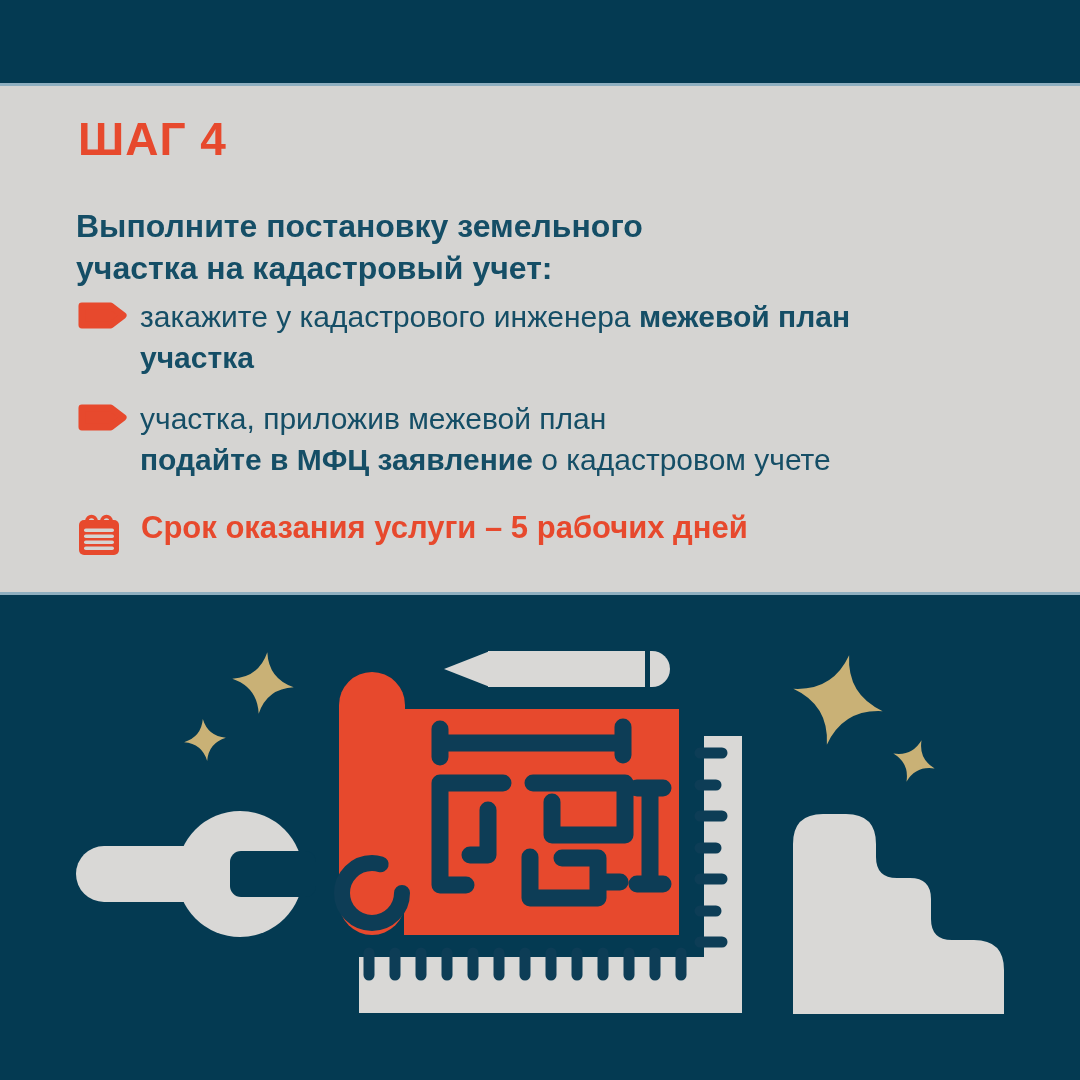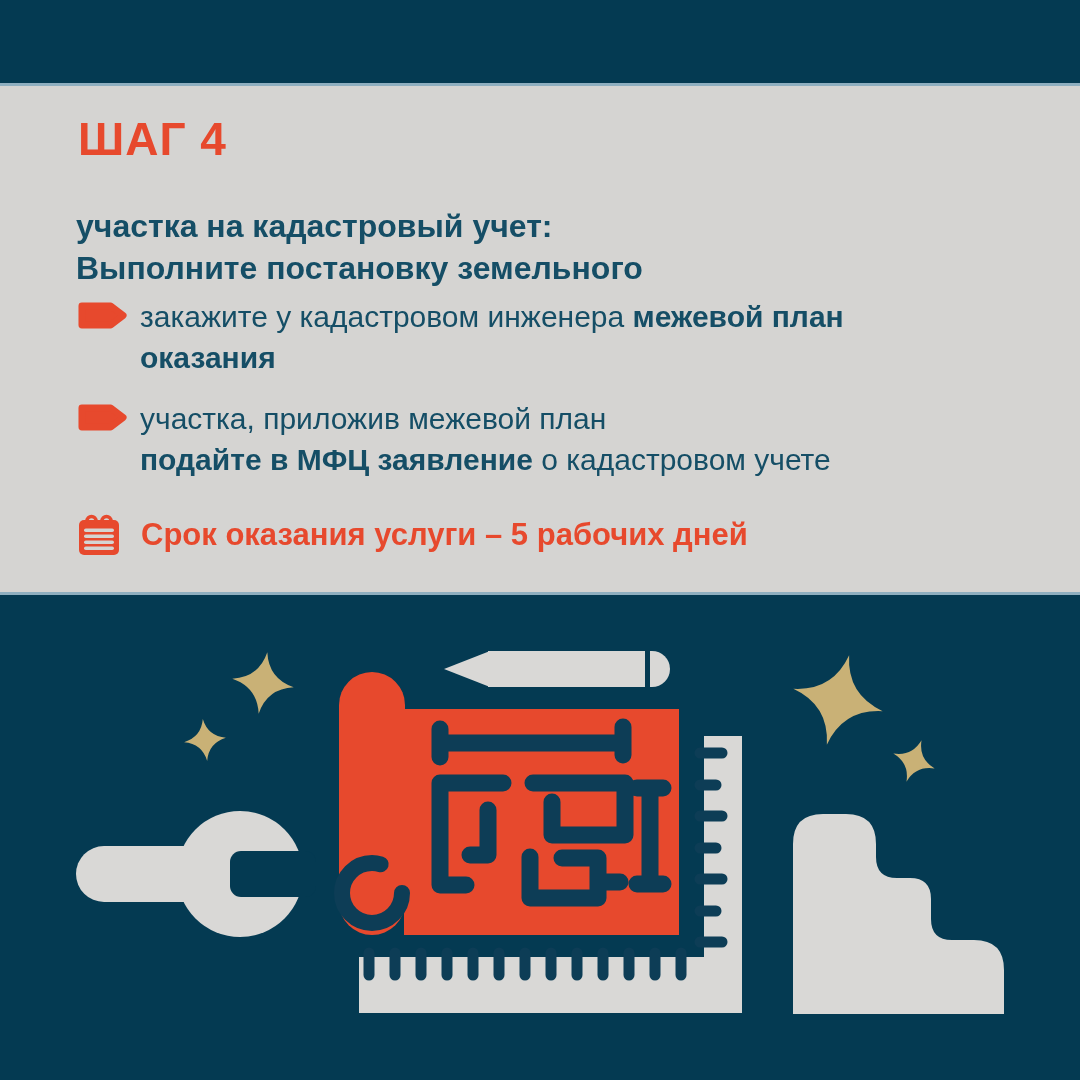--- a/index.html
+++ b/index.html
@@ -16,51 +16,51 @@
               font-weight:800;letter-spacing:1px;color:var(--accent_orange,#e7492d);}
   .heading{position:absolute;left:76px;top:119px;font-size:32px;line-height:42px;
            font-weight:700;color:var(--text_navy,#154e66);}
   .bullet{position:absolute;left:78px;display:flex;align-items:flex-start;}
   .bullet .arrow{flex:0 0 auto;margin-top:6px;}
   .btext{margin-left:12px;width:790px;font-size:30px;line-height:41px;
          color:var(--text_navy,#154e66);font-weight:400;}
   .btext .bold{font-weight:700;margin-top:32px;}
   .b1{top:210px;}
   .b2{top:312px;}
-  .deadline{position:absolute;left:77px;top:420px;display:flex;align-items:flex-end;}
+  .deadline{position:absolute;left:77px;top:420px;display:flex;align-items:flex-start;}
   .deadline .cal{flex:0 0 auto;margin-top:7px;}
   .dtext{margin-left:20px;font-size:31px;line-height:44px;font-weight:700;
          white-space:nowrap;color:var(--accent_orange,#e7492d);}
   .bottom{position:absolute;left:0;top:595px;width:1080px;height:485px;}
   .bottom svg.scene{display:block;}
   .watermark{position:absolute;left:75px;top:990px;font-size:25px;font-weight:700;
              letter-spacing:1.5px;color:var(--watermark_blue,#44687e);}
 </style>
 </head>
 <body>
 
 <div class="canvas">
 
   <div class="top-strip"></div>
 
   <div class="panel">
     <div class="step-label">ШАГ 4</div>
 
     <div class="heading">
+      <div>Выполните постановку земельного</div>
       <div>участка на кадастровый учет:</div>
-      <div>Выполните постановку земельного</div>
     </div>
 
     <div class="bullet b1">
       <svg class="arrow" width="50" height="27" viewBox="0 0 52 28">
         <polygon points="4,4 34,4 47,14 34,24 4,24" fill="var(--accent_orange)" stroke="var(--accent_orange)" stroke-width="7" stroke-linejoin="round"></polygon>
       </svg>
       <div class="btext">
-          <div><span>закажите у кадастровом инженера </span><span class="bold">межевой план</span></div>
-          <div><span class="bold">оказания</span></div>
+          <div><span>закажите у кадастрового инженера </span><span class="bold">межевой план</span></div>
+          <div><span class="bold">участка</span></div>
         </div>
     </div>
 
     <div class="bullet b2">
       <svg class="arrow" width="50" height="27" viewBox="0 0 52 28">
         <polygon points="4,4 34,4 47,14 34,24 4,24" fill="var(--accent_orange)" stroke="var(--accent_orange)" stroke-width="7" stroke-linejoin="round"></polygon>
       </svg>
       <div class="btext">
           <div><span>участка, приложив межевой план</span></div>
           <div><span class="bold">подайте в МФЦ заявление</span><span> о кадастровом учете</span></div>

